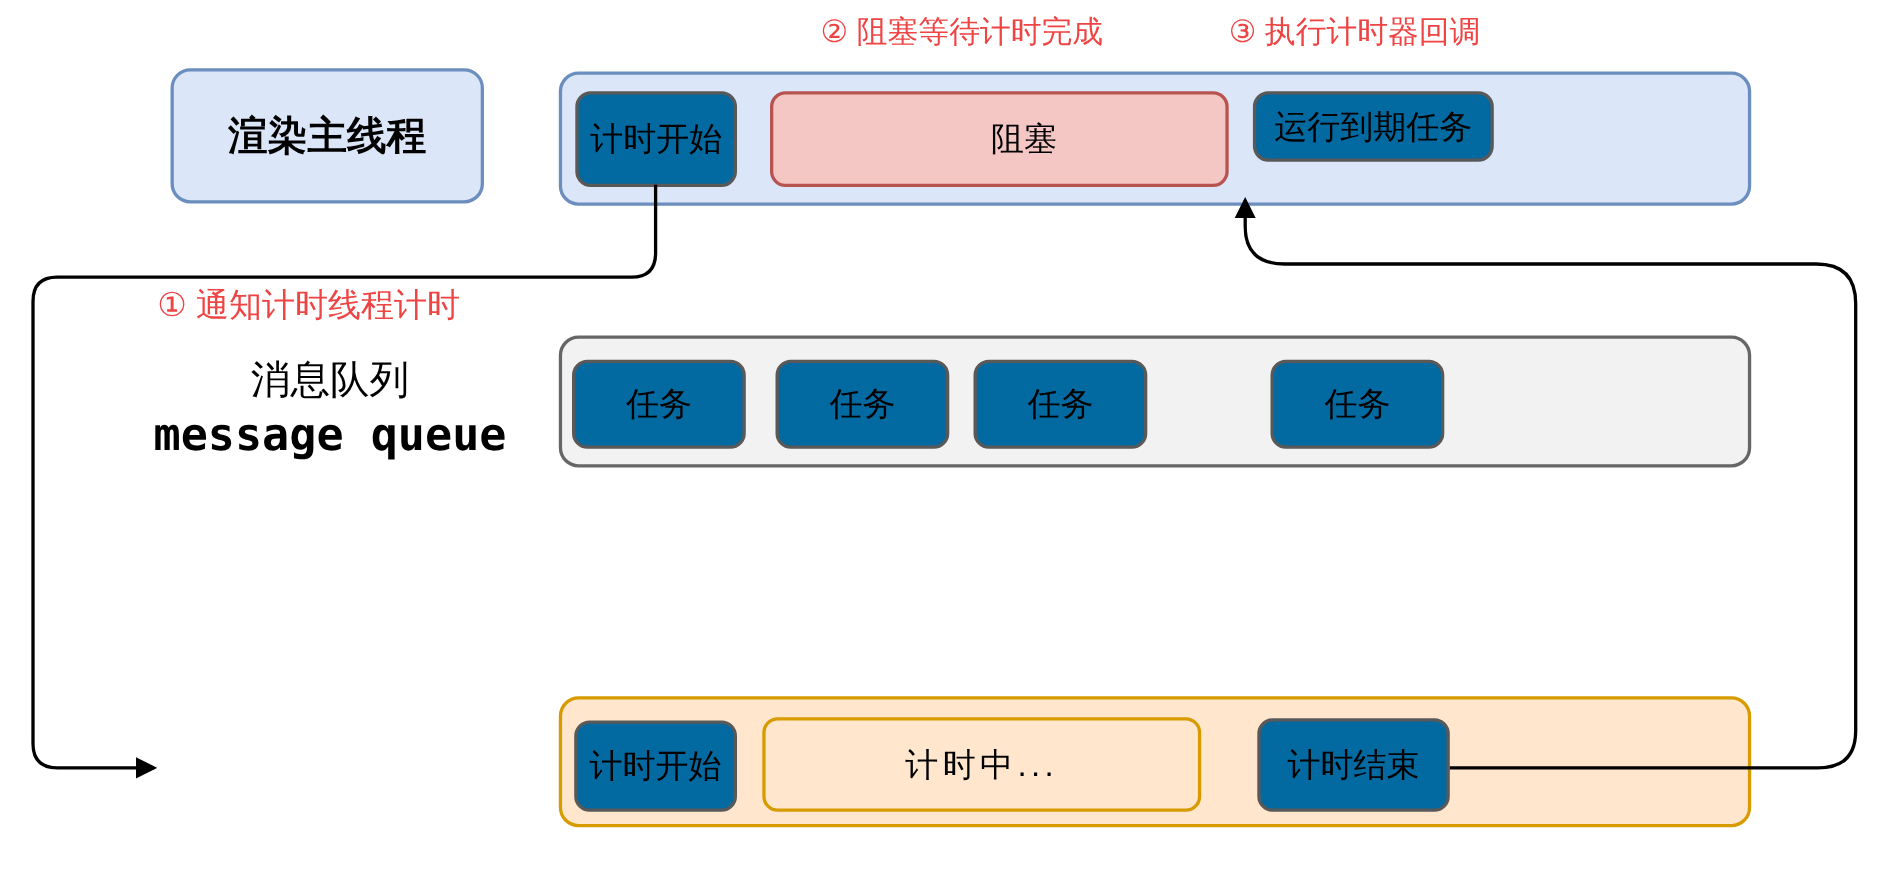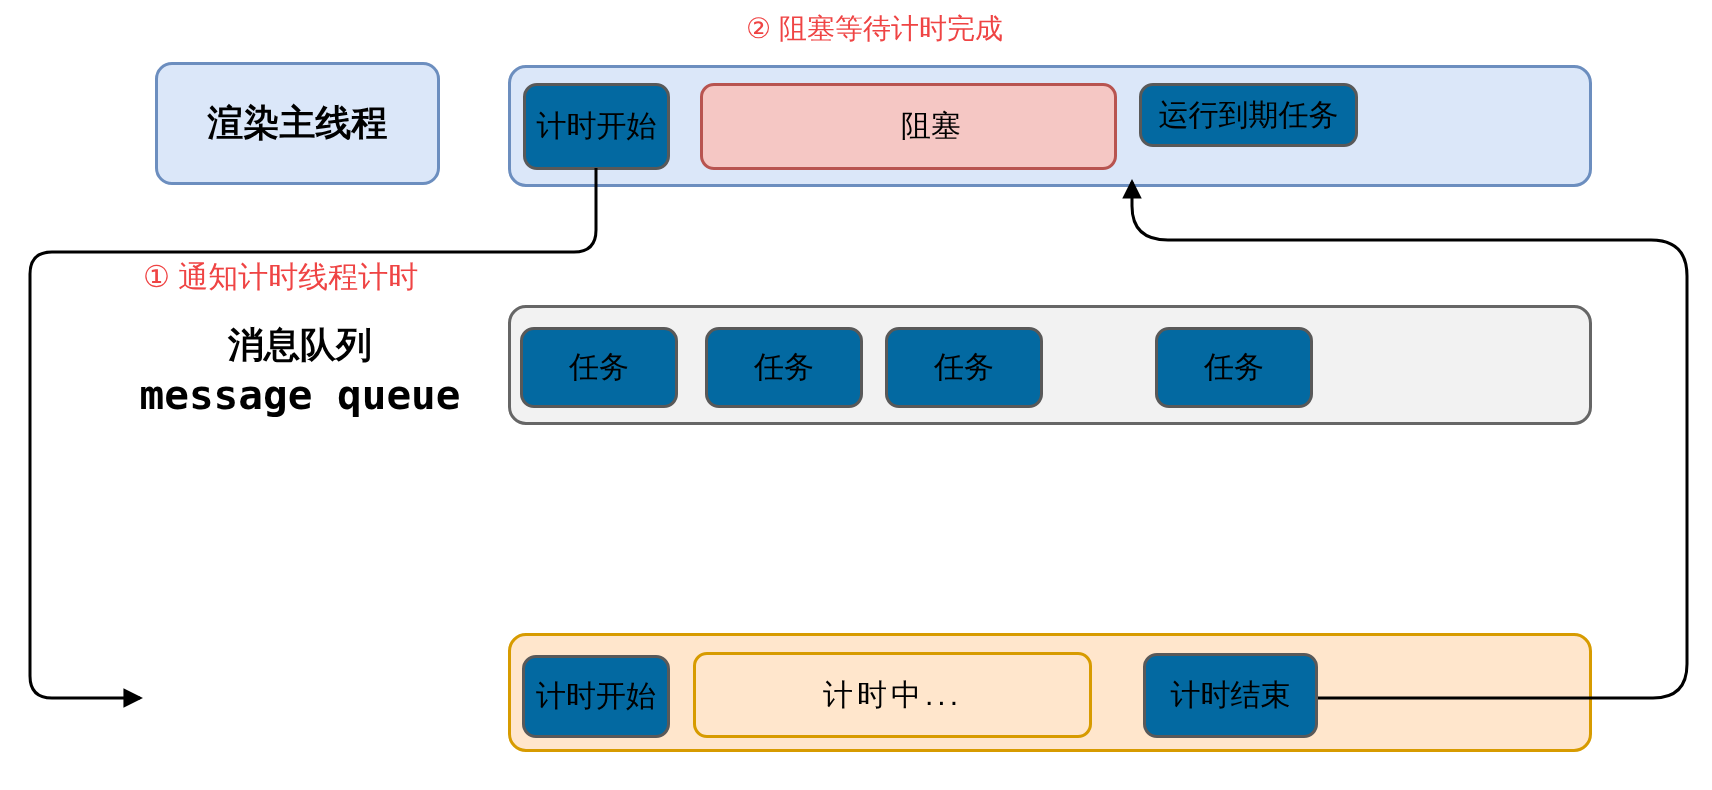--- a/index.html
+++ b/index.html
@@ -58,38 +58,39 @@
   .block.red    { background: #f5c7c4; border-color: #b85450; }
   .block.orange { background: #ffe6cc; border-color: #d79b00; }
 
   .queue-label {
     display: flex;
     flex-direction: column;
     align-items: center;
     justify-content: center;
     text-align: center;
   }
-  .queue-label .zh { font-size: 36px; font-weight: 700; line-height: 1.3; }
+  .queue-label .zh { font-size: 36px; font-weight: 400; line-height: 1.3; }
   .queue-label .en {
     font-family: "DejaVu Sans Mono", "Liberation Mono", monospace;
     font-size: 41px;
     font-weight: 700;
     line-height: 1.3;
   }
 
   svg.connectors { left: 0; top: 0; pointer-events: none; }
 </style>
 </head>
 <body>
 
 <div class="canvas">
 
   <div class="abs annotation" style="left:746px; top:10px;">② 阻塞等待计时完成</div>
+  <div class="abs annotation" style="left:1117px; top:10px;">③ 执行计时器回调</div>
 
-  <div class="abs lane-label blue" style="left:155px; top:62px; width:285px; height:123px;border-radius:17px;">渲染主线程</div>
+  <div class="abs lane-label blue" style="left:155px; top:62px; width:285px; height:123px;">渲染主线程</div>
 
   <div class="abs track blue" style="left:508px; top:65px; width:1084px; height:122px;"></div>
   <div class="abs block gray" style="left:523px; top:83px; width:147px; height:87px;">计时开始</div>
   <div class="abs block red" style="left:700px; top:83px; width:417px; height:87px;padding-left:45px;">阻塞</div>
   <div class="abs block gray" style="left:1139px; top:83px; width:219px; height:64px;">运行到期任务</div>
 
   <div class="abs annotation" style="left:143px; top:257px; font-size:30px;">① 通知计时线程计时</div>
 
   <div class="abs queue-label" style="left:120px; top:322px; width:360px;">
     <div class="zh">消息队列</div>

